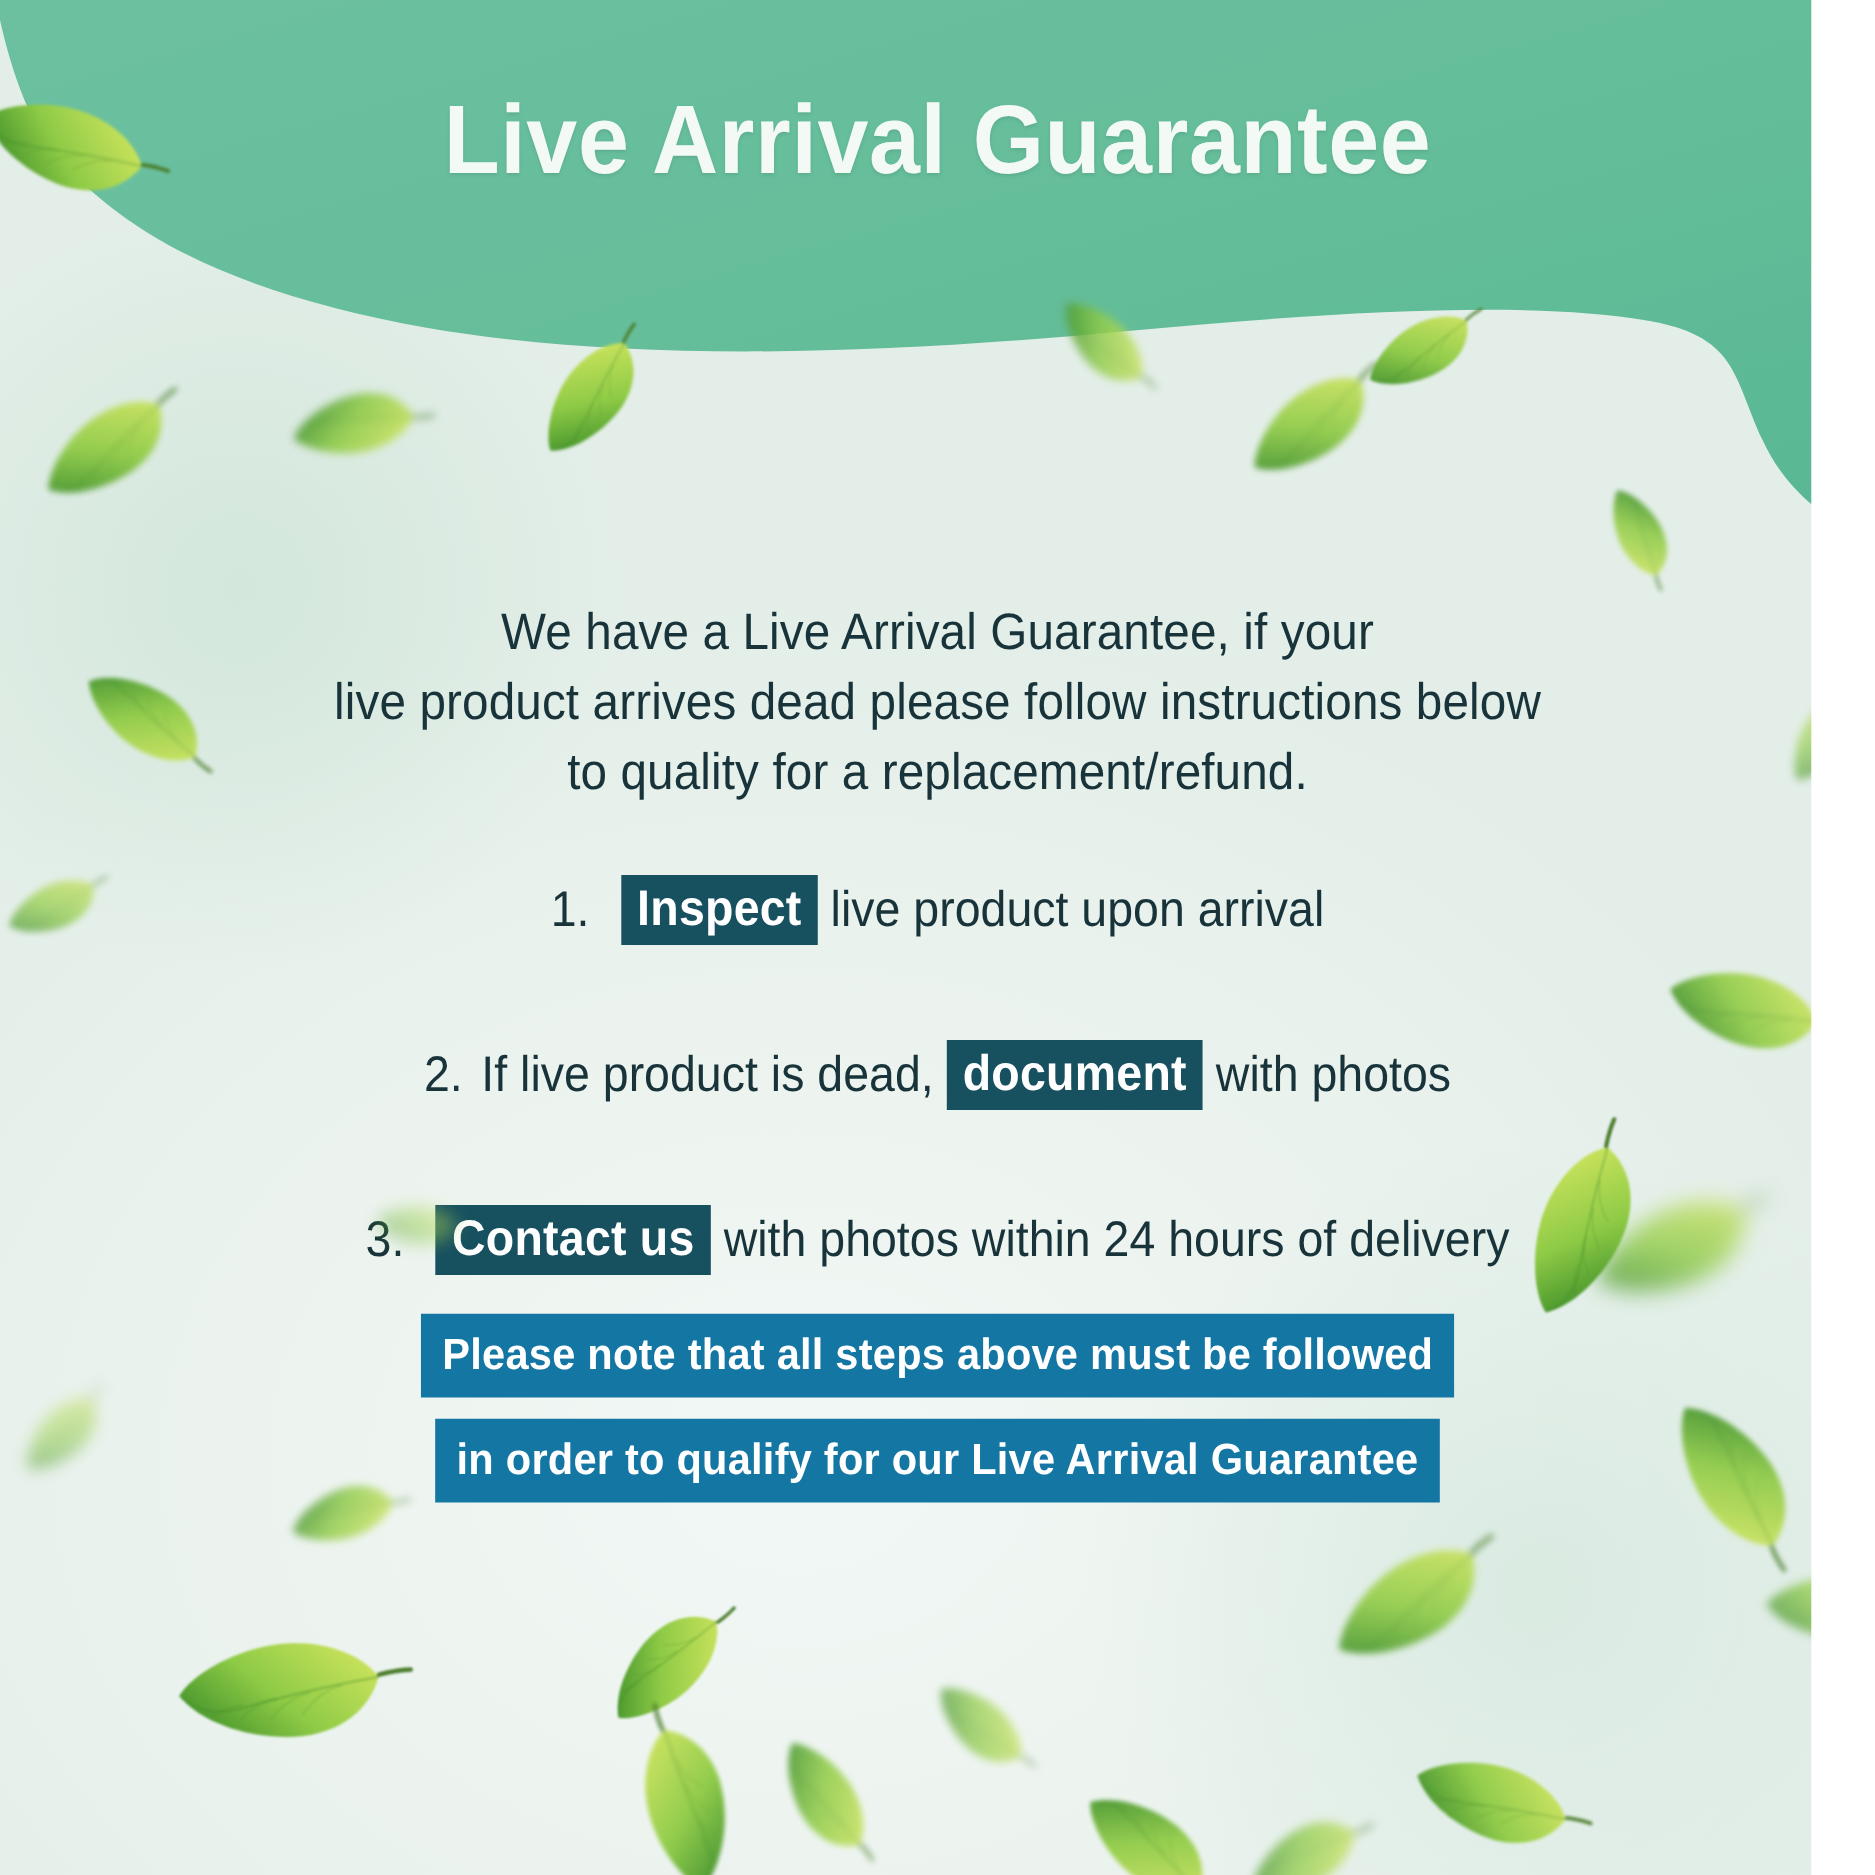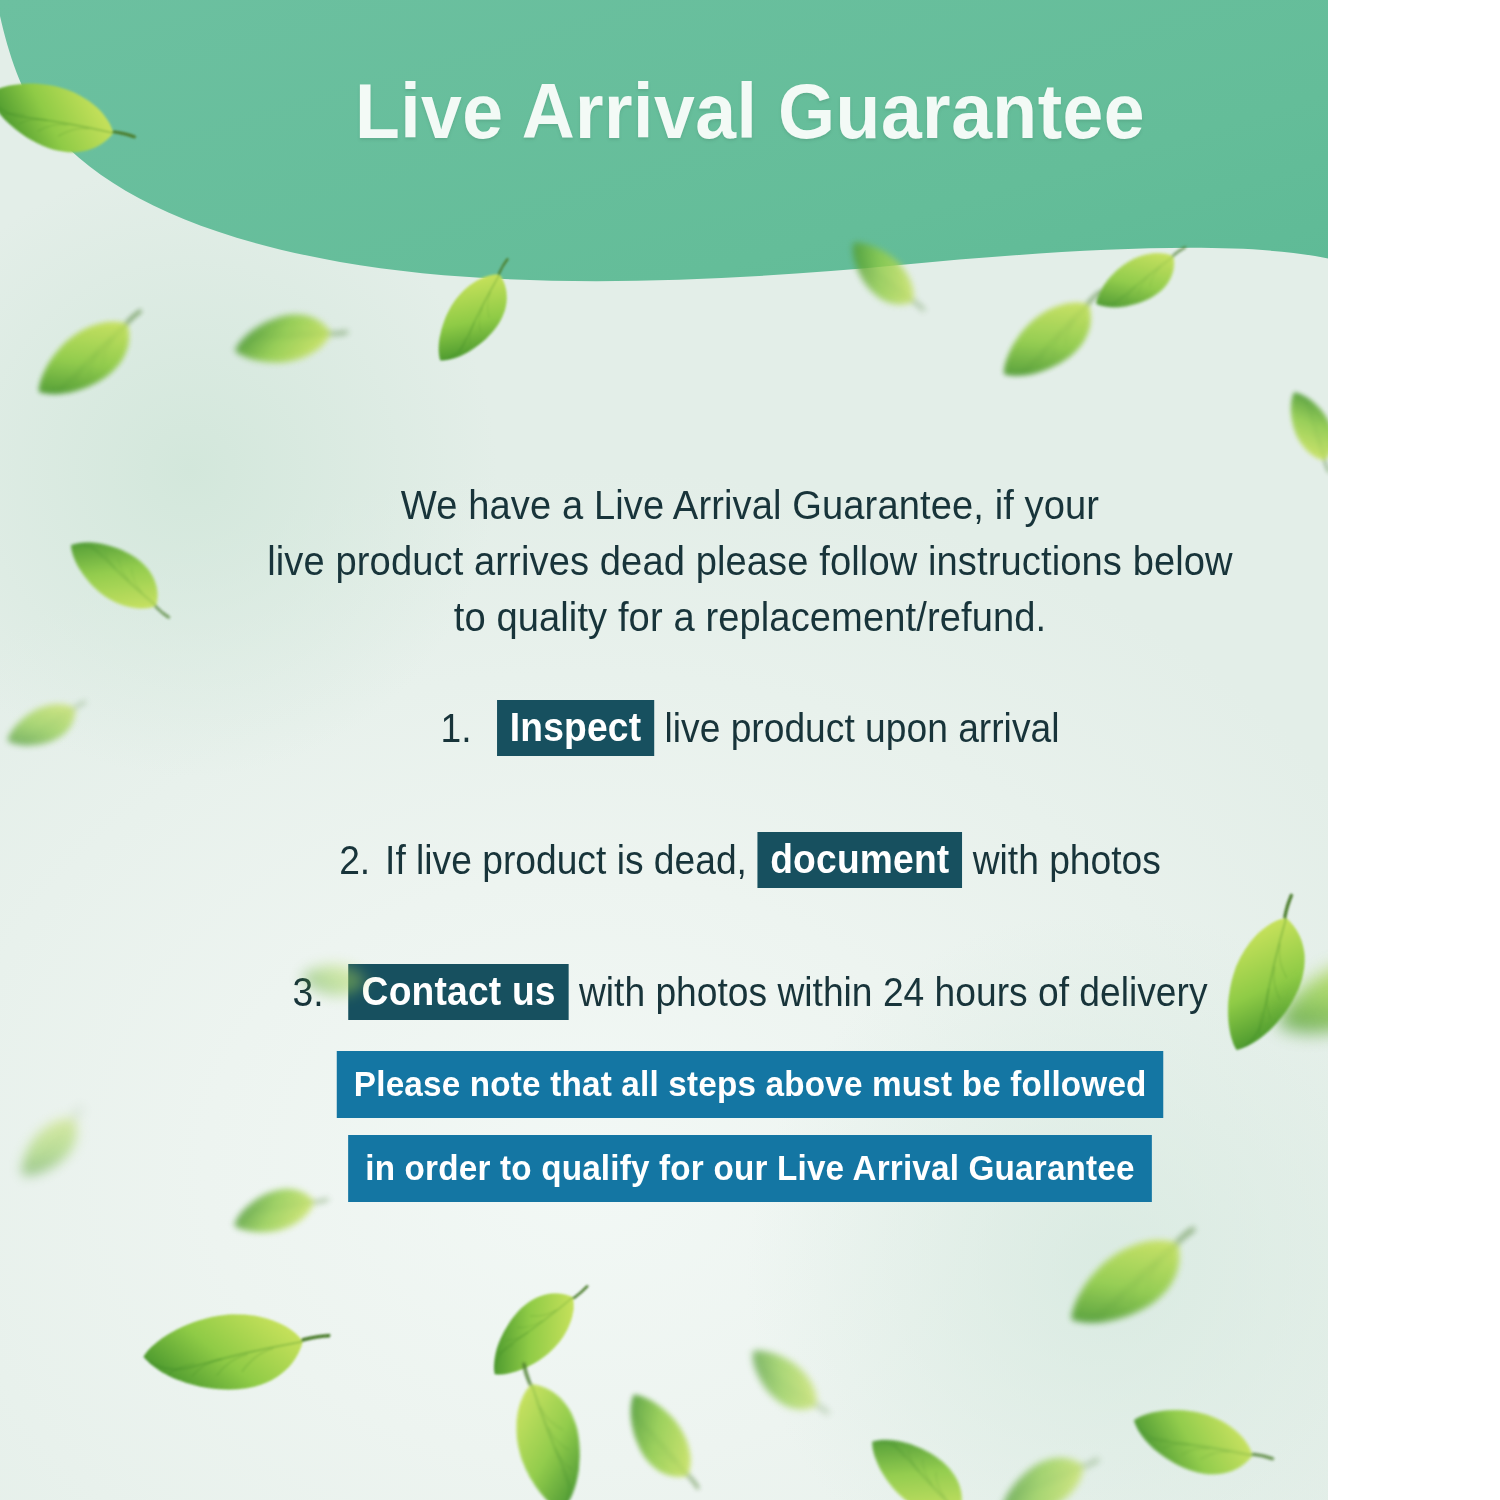--- a/index.html
+++ b/index.html
@@ -8,21 +8,21 @@
   }
   body {
     width: 1500px;
     height: 1500px;
     overflow: hidden;
     font-family: "Liberation Sans", sans-serif;
   }
 
   #poster {
     position: relative;
-    width: 1328px;
+    width: 1449px;
     height: 1500px;
     overflow: hidden;
     background: #e6f0ea;
   }
 
   
   .bg-base {
     position: absolute;
     inset: 0;
     background:

